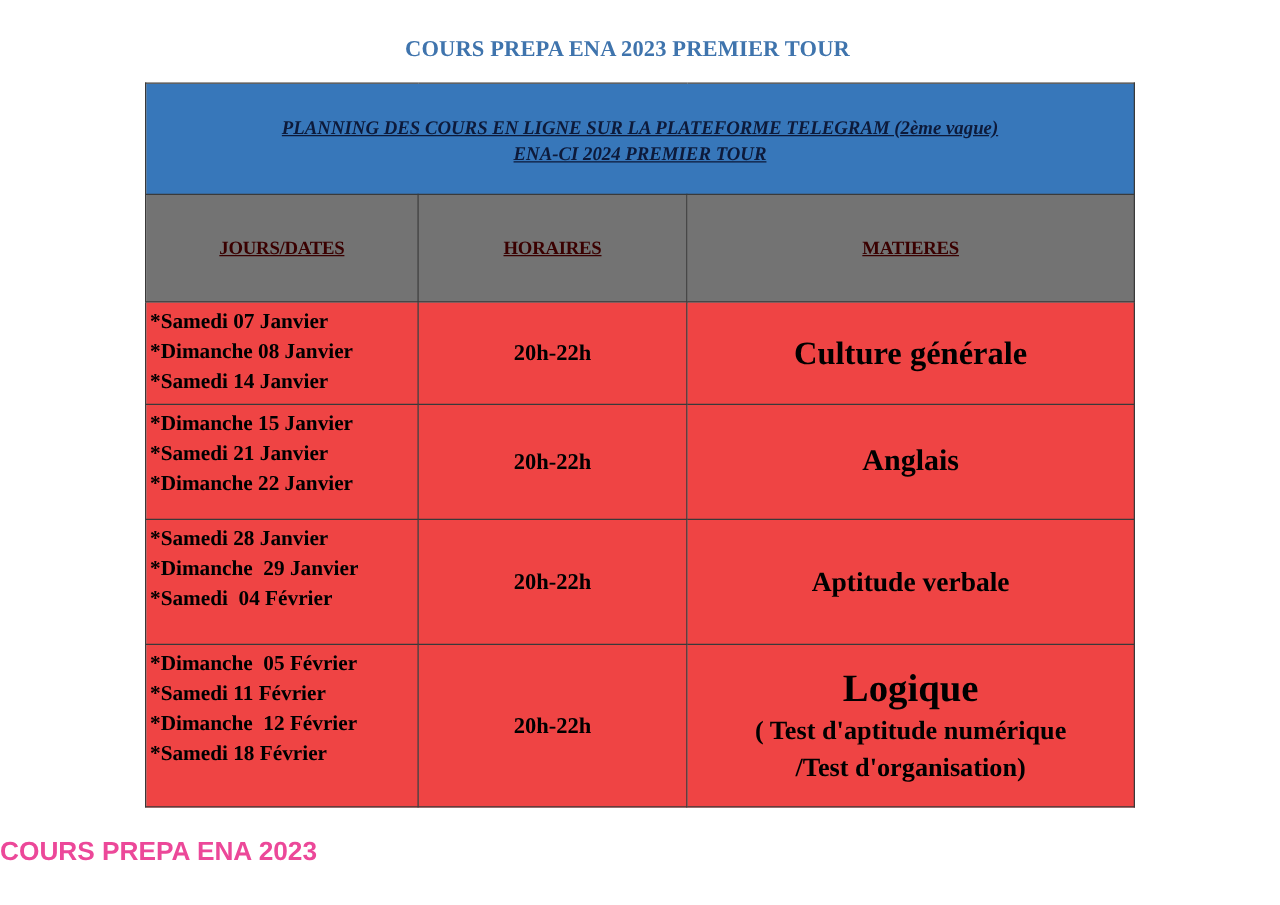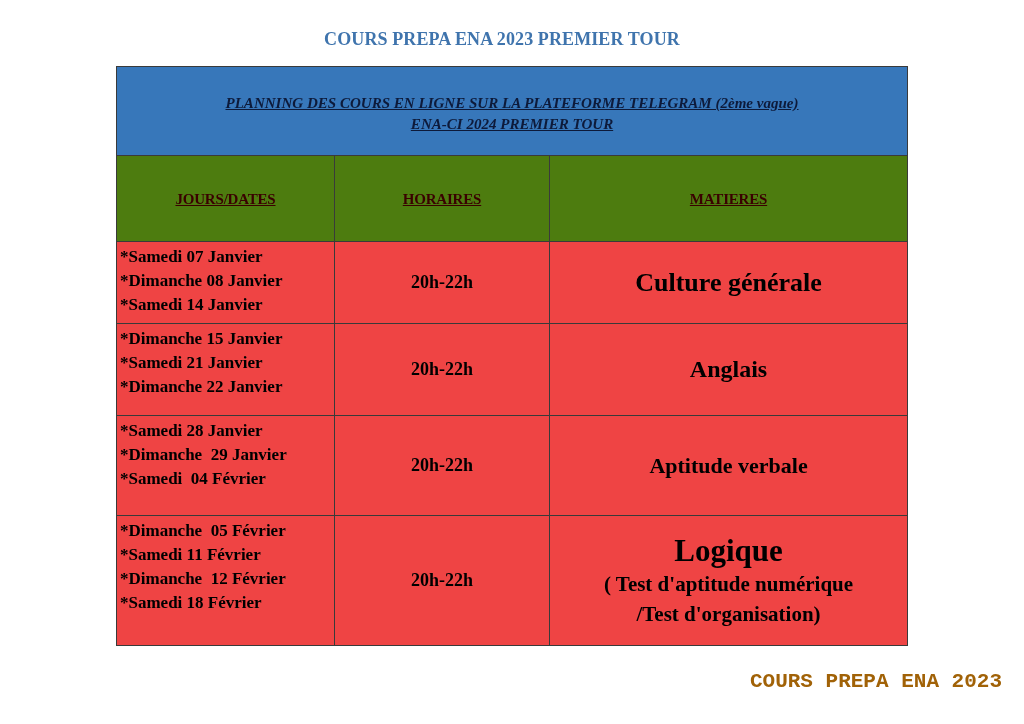--- a/index.html
+++ b/index.html
@@ -62,21 +62,21 @@
     .banner-line {
       font-family: "Liberation Serif", serif;
       font-style: italic; font-weight: bold;
       font-size: 15.5px;
       color: #0d1a3a;
       text-decoration: underline;
       line-height: 21px;
       transform: scaleX(0.97);
     }
     .header-row td {
-      background: #4d7c0f;
+      background: #737373;
       height: 86px;
       text-align: center;
       vertical-align: middle;
     }
     .header-label {
       font-family: "Liberation Serif", serif;
       font-weight: bold; font-size: 15px;
       color: #3a0000;
       text-decoration: underline;
       letter-spacing: -0.2px;
@@ -103,24 +103,24 @@
       font-weight: bold;
     }
     .subject-sub {
       font-family: "Liberation Serif", serif;
       font-weight: bold; font-size: 21px;
       line-height: 30px;
     }
 
     .bottom-title {
       position: absolute; left: 0; top: 670px; width: 1002px;
-      text-align: right;
-      font-family: Liberation Mono, monospace;
+      text-align: left;
+      font-family: Liberation Sans, sans-serif;
       font-weight: bold; font-size: 21px;
-      color: #a16207;
+      color: #ec4899;
     }
   </style>
 </head>
 <body>
 
 <div class="page">
 
   <div class="top-title">COURS PREPA ENA 2023 PREMIER TOUR</div>
 
 

